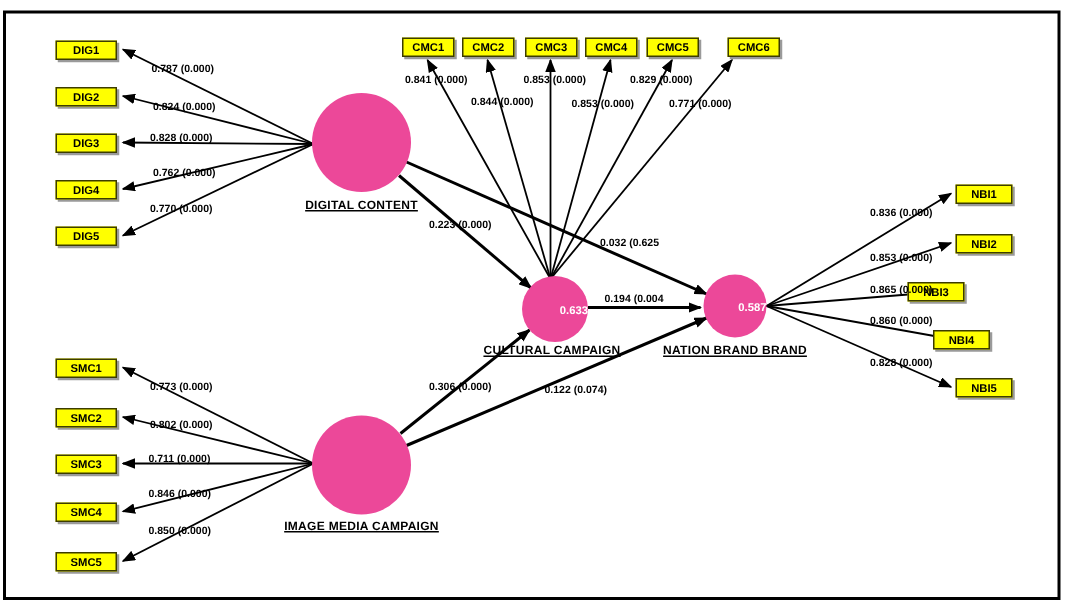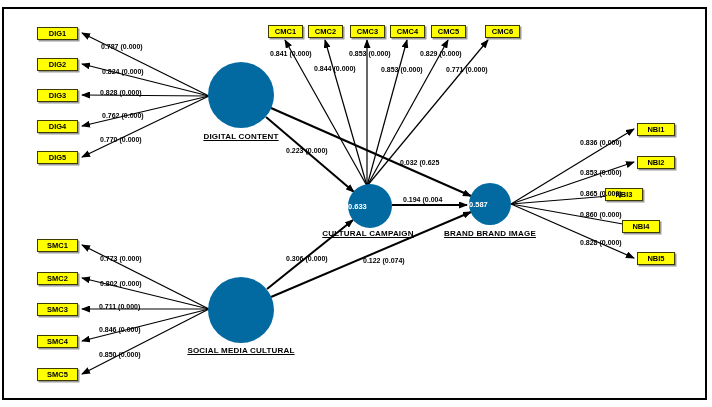--- a/index.html
+++ b/index.html
@@ -7,22 +7,22 @@
        font-family:"Liberation Sans",sans-serif;}
   .frame{position:absolute;left:2px;top:7px;width:705px;height:393px;
          border:2px solid #000;box-sizing:border-box;background:#fff;}
   svg.edges{position:absolute;left:0;top:0;width:712px;height:407px;}
   .ibox{position:absolute;width:41px;height:13px;background:#ffff00;
         border:1px solid #3c3c00;box-shadow:1.5px 1.5px 0 #9a9a9a;
         display:flex;align-items:center;justify-content:center;
         font-size:7.5px;font-weight:bold;color:#000;box-sizing:border-box;}
   .ibox.cmc{width:35px;}
   .ibox.nbi{width:38px;}
-  .circle{position:absolute;border-radius:50%;background:#0369a1;
-          display:flex;align-items:center;justify-content:flex-start;}
+  .circle{position:absolute;border-radius:50%;background:#ec4899;
+          display:flex;align-items:center;justify-content:flex-end;}
   .r2{font-size:7.5px;font-weight:bold;color:#fff;}
   .cname{position:absolute;font-size:8px;font-weight:bold;color:#000;
          transform:translateX(-50%);white-space:nowrap;letter-spacing:.2px;text-decoration:underline;}
   .loading{position:absolute;font-size:7px;font-weight:bold;color:#000;
            white-space:nowrap;}
   .pcoef{position:absolute;font-size:7px;font-weight:bold;color:#000;
          white-space:nowrap;}
 </style>
 </head>
 <body>
@@ -101,22 +101,22 @@
 <div class="circle" style="left:348px;top:184px;width:44px;height:44px">
   <span class="r2">0.633</span>
 </div>
 <div class="circle" style="left:469px;top:183px;width:42px;height:42px">
   <span class="r2">0.587</span>
 </div>
 <div class="circle" style="left:208px;top:277px;width:66px;height:66px"></div>
 
 <div class="cname" style="left:241px;top:132px">DIGITAL CONTENT</div>
 <div class="cname" style="left:368px;top:229px">CULTURAL CAMPAIGN</div>
-<div class="cname" style="left:490px;top:229px">BRAND BRAND IMAGE</div>
-<div class="cname" style="left:241px;top:346px">SOCIAL MEDIA CULTURAL</div>
+<div class="cname" style="left:490px;top:229px">NATION BRAND BRAND</div>
+<div class="cname" style="left:241px;top:346px">IMAGE MEDIA CAMPAIGN</div>
 
 <div class="loading" style="left:101px;top:43px">0.787 (0.000)</div>
 <div class="loading" style="left:102px;top:68px">0.824 (0.000)</div>
 <div class="loading" style="left:100px;top:89px">0.828 (0.000)</div>
 <div class="loading" style="left:102px;top:112px">0.762 (0.000)</div>
 <div class="loading" style="left:100px;top:136px">0.770 (0.000)</div>
 
 <div class="loading" style="left:270px;top:50px">0.841 (0.000)</div>
 <div class="loading" style="left:314px;top:65px">0.844 (0.000)</div>
 <div class="loading" style="left:349px;top:50px">0.853 (0.000)</div>

